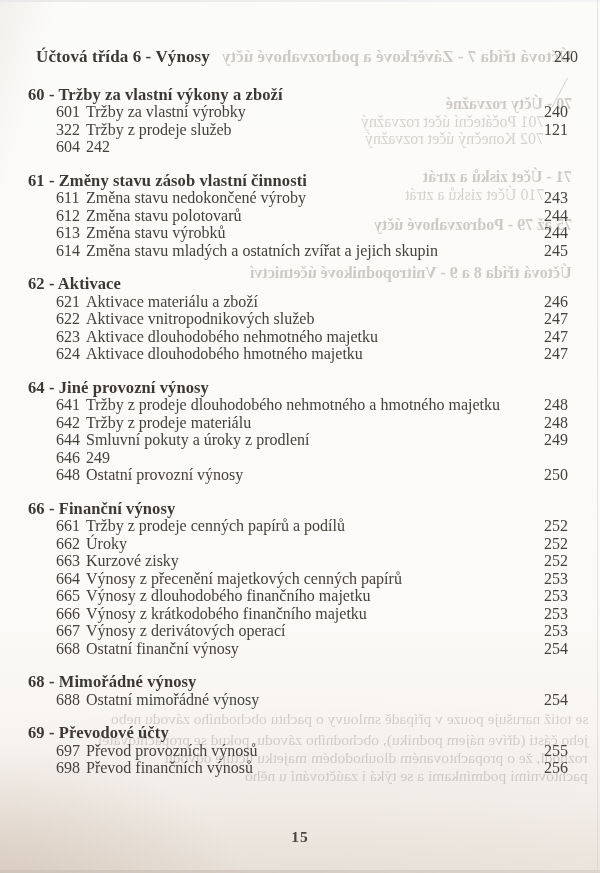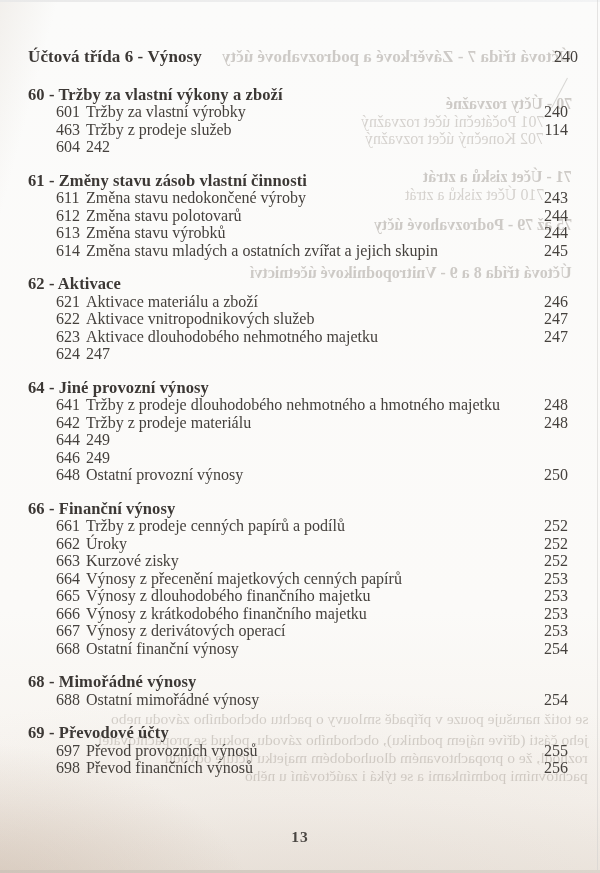--- a/index.html
+++ b/index.html
@@ -34,21 +34,21 @@
     color:rgba(125,115,106,0.30);
     filter:blur(0.7px);
     font-size:16px;line-height:17px;
   }
   .bleed-line.bold{font-weight:bold;color:rgba(118,108,100,0.34);}
 
   
   .content{position:absolute;top:0;left:0;width:100%;padding-top:48px;
     color:#45413d;}
   .toc-title-row{display:flex;align-items:baseline;
-    margin-left:28px;padding-right:22px;
+    margin-left:36px;padding-right:22px;
     font-weight:bold;font-size:17px;line-height:17.5px;color:#3c3835;
     margin-bottom:20px;}
   .toc-title{flex:1;letter-spacing:0.1px;}
   .toc-title-page{font-weight:normal;color:#45413d;font-size:16px;}
   .toc-section{margin-top:16px;}
   .toc-heading{margin:16px 0 0 28px;font-size:16.5px;font-weight:bold;
     line-height:17.5px;color:#3c3835;letter-spacing:0.1px;}
   .toc-row{display:flex;align-items:center;
     padding-left:56px;padding-right:32px;
     font-size:16px;line-height:17.5px;}
@@ -92,23 +92,23 @@
     </div>
     <div id="sections-container">
         <section class="toc-section">
           <h2 class="toc-heading">60 - Tržby za vlastní výkony a zboží</h2>
           <div class="toc-row">
             <span class="toc-code">601</span>
             <span class="toc-label">Tržby za vlastní výrobky</span>
             <span class="toc-page">240</span>
           </div>
           <div class="toc-row">
-            <span class="toc-code">463</span>
+            <span class="toc-code">322</span>
             <span class="toc-label">Tržby z prodeje služeb</span>
-            <span class="toc-page">114</span>
+            <span class="toc-page">121</span>
           </div>
           <div class="toc-row">
             <span class="toc-code">604</span>
             <span class="toc-page">242</span>
           </div>
         </section>
         <section class="toc-section">
           <h2 class="toc-heading">61 - Změny stavu zásob vlastní činnosti</h2>
           <div class="toc-row">
             <span class="toc-code">611</span>
@@ -143,37 +143,39 @@
             <span class="toc-label">Aktivace vnitropodnikových služeb</span>
             <span class="toc-page">247</span>
           </div>
           <div class="toc-row">
             <span class="toc-code">623</span>
             <span class="toc-label">Aktivace dlouhodobého nehmotného majetku</span>
             <span class="toc-page">247</span>
           </div>
           <div class="toc-row">
             <span class="toc-code">624</span>
+            <span class="toc-label">Aktivace dlouhodobého hmotného majetku</span>
             <span class="toc-page">247</span>
           </div>
         </section>
         <section class="toc-section">
           <h2 class="toc-heading">64 - Jiné provozní výnosy</h2>
           <div class="toc-row">
             <span class="toc-code">641</span>
             <span class="toc-label">Tržby z prodeje dlouhodobého nehmotného a hmotného majetku</span>
             <span class="toc-page">248</span>
           </div>
           <div class="toc-row">
             <span class="toc-code">642</span>
             <span class="toc-label">Tržby z prodeje materiálu</span>
             <span class="toc-page">248</span>
           </div>
           <div class="toc-row">
             <span class="toc-code">644</span>
+            <span class="toc-label">Smluvní pokuty a úroky z prodlení</span>
             <span class="toc-page">249</span>
           </div>
           <div class="toc-row">
             <span class="toc-code">646</span>
             <span class="toc-page">249</span>
           </div>
           <div class="toc-row">
             <span class="toc-code">648</span>
             <span class="toc-label">Ostatní provozní výnosy</span>
             <span class="toc-page">250</span>
@@ -239,14 +241,14 @@
           </div>
           <div class="toc-row">
             <span class="toc-code">698</span>
             <span class="toc-label">Převod finančních výnosů</span>
             <span class="toc-page">256</span>
           </div>
         </section>
       </div>
   </div>
 
-  <div class="page-number">13</div>
+  <div class="page-number">15</div>
 </div>
 
 </body></html>

